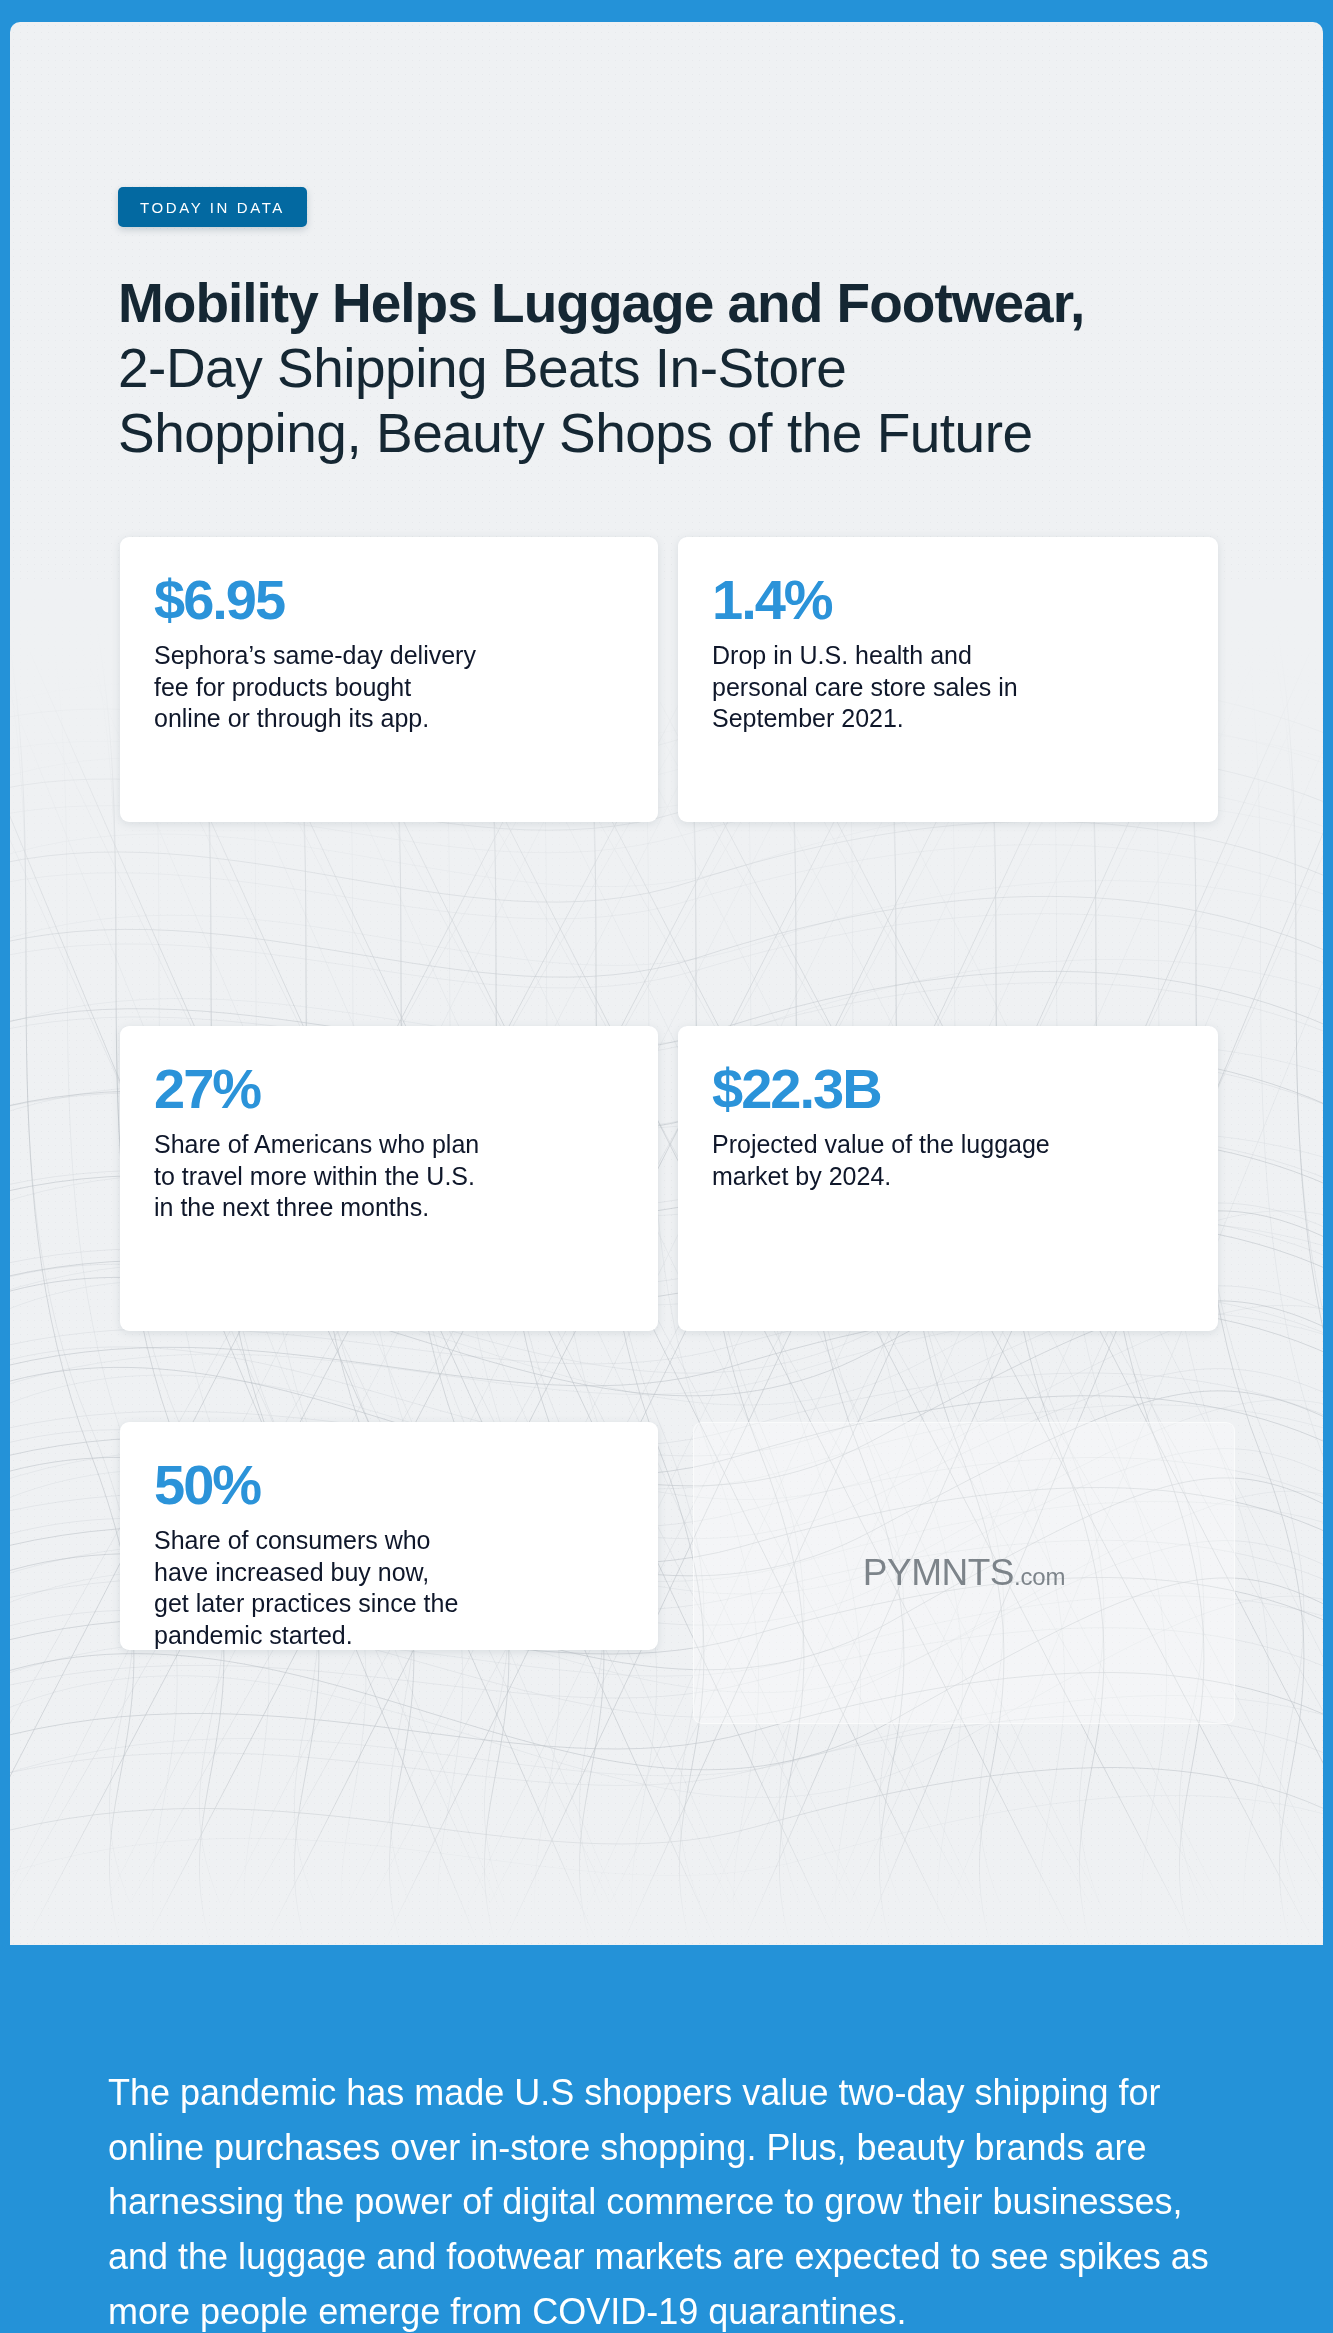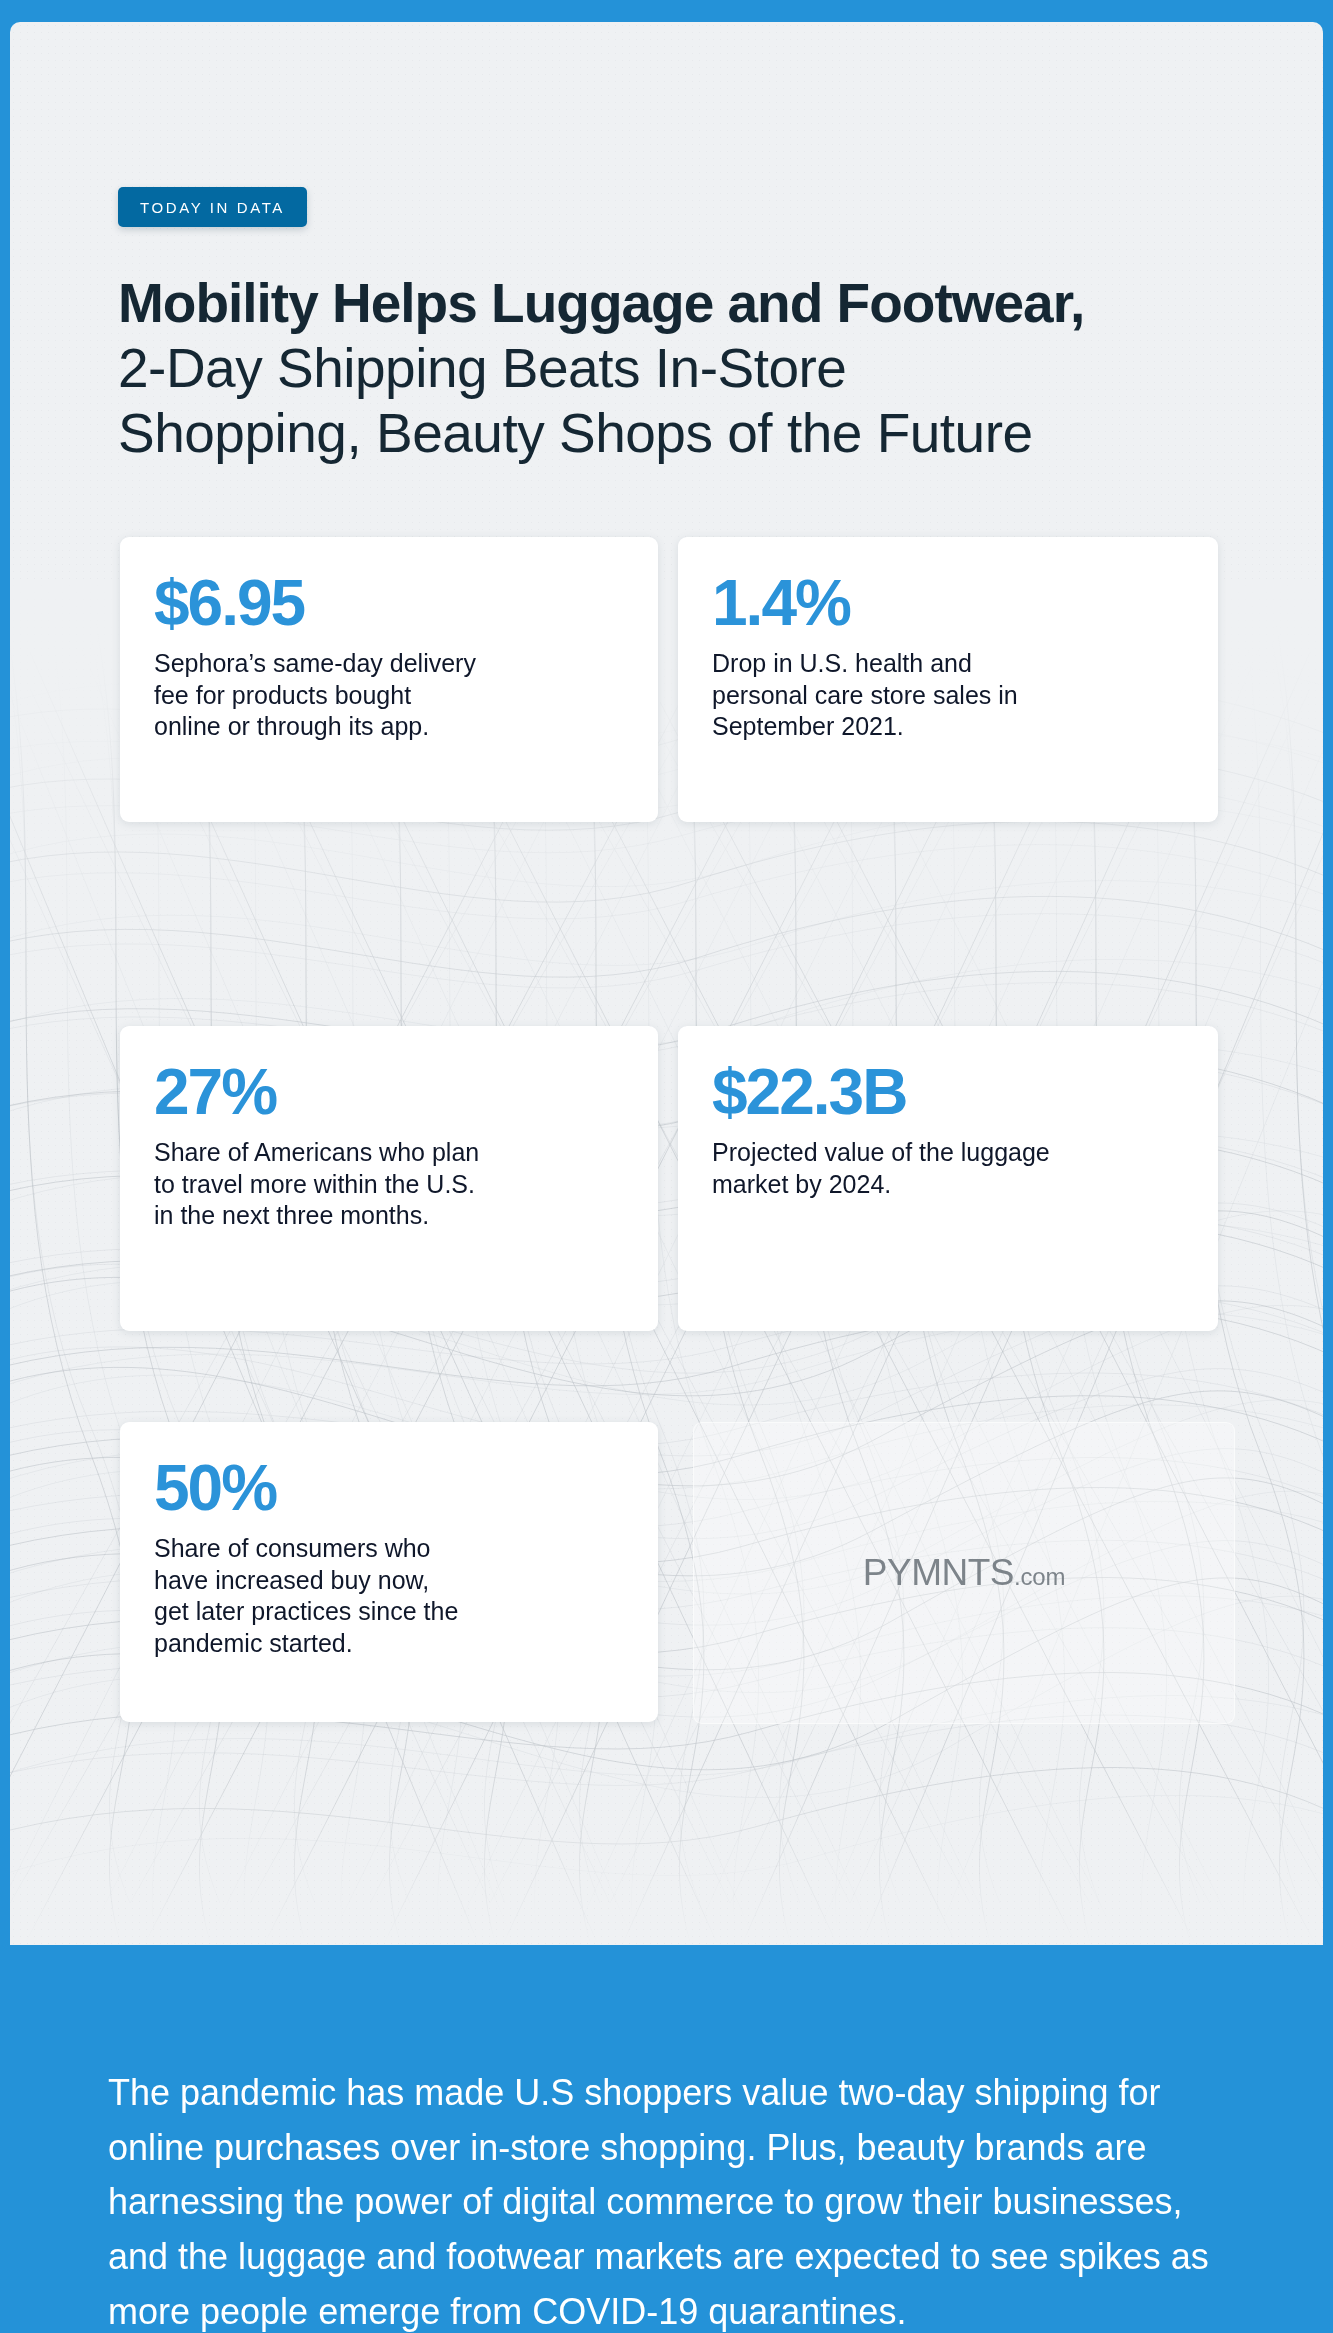--- a/index.html
+++ b/index.html
@@ -127,26 +127,26 @@
     border-radius: 9px;
     box-shadow: 0 2px 9px rgba(70,90,110,.13);
     box-sizing: border-box;
     padding: 30px 34px;
   }
   .card-col-left  { left: 0px;   width: 538px; }
   .card-col-right { left: 558px; width: 540px; }
 
   .row1 { top: 0px;   height: 285px; }
   .row2 { top: 450px; height: 305px; margin-top: 39px; }
-  .row3 { top: 885px; height: 300px; }
+  .row3 { top: 885px; height: 228px; }
 
   .card .stat {
     color: #2b93d9;
     font-weight: 700;
-    font-size: 64px;
+    font-size: 56px;
     line-height: 1.02;
     letter-spacing: -2px;
     margin: 4px 0 12px 0;
   }
   .card .desc {
     color: #0f172a;
     font-size: 25px;
     line-height: 1.26;
     font-weight: 400;
     white-space: pre-line;

